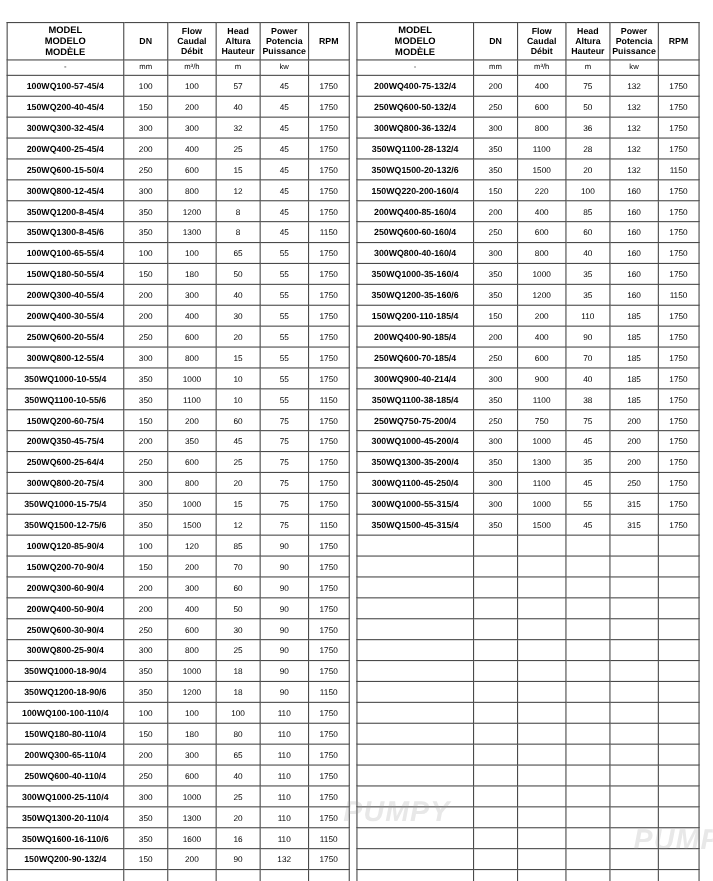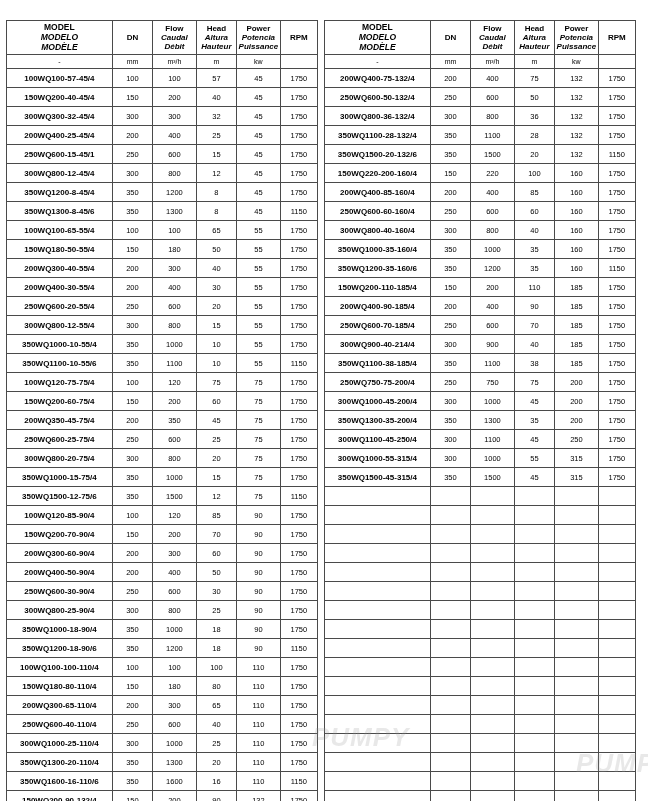--- a/index.html
+++ b/index.html
@@ -34,21 +34,21 @@
   }
   thead th{
     font-weight:bold;
     font-size:8px;
     line-height:1.15;
     padding:2px 1px;
   }
   thead th.modelhead{
     font-size:8.5px;
   }
-  thead th .ital{font-style:italic;display:block;}
+  thead th .ital{display:block;}
   thead tr.units th{
     font-weight:normal;
     font-size:7px;
     padding:1px 1px;
     height:11px;
   }
   tbody td{
     font-size:7.5px;
     height:18px;
     padding:0 1px;
@@ -159,21 +159,21 @@
           </tr>
           <tr>
             <td class="model">200WQ400-25-45/4</td>
             <td>200</td>
             <td>400</td>
             <td>25</td>
             <td>45</td>
             <td>1750</td>
           </tr>
           <tr>
-            <td class="model">250WQ600-15-45/1</td>
+            <td class="model">250WQ600-15-50/4</td>
             <td>250</td>
             <td>600</td>
             <td>15</td>
             <td>45</td>
             <td>1750</td>
           </tr>
           <tr>
             <td class="model">300WQ800-12-45/4</td>
             <td>300</td>
             <td>800</td>
@@ -255,45 +255,37 @@
           </tr>
           <tr>
             <td class="model">350WQ1100-10-55/6</td>
             <td>350</td>
             <td>1100</td>
             <td>10</td>
             <td>55</td>
             <td>1150</td>
           </tr>
           <tr>
-            <td class="model">100WQ120-75-75/4</td>
-            <td>100</td>
-            <td>120</td>
-            <td>75</td>
-            <td>75</td>
-            <td>1750</td>
-          </tr>
-          <tr>
             <td class="model">150WQ200-60-75/4</td>
             <td>150</td>
             <td>200</td>
             <td>60</td>
             <td>75</td>
             <td>1750</td>
           </tr>
           <tr>
             <td class="model">200WQ350-45-75/4</td>
             <td>200</td>
             <td>350</td>
             <td>45</td>
             <td>75</td>
             <td>1750</td>
           </tr>
           <tr>
-            <td class="model">250WQ600-25-75/4</td>
+            <td class="model">250WQ600-25-64/4</td>
             <td>250</td>
             <td>600</td>
             <td>25</td>
             <td>75</td>
             <td>1750</td>
           </tr>
           <tr>
             <td class="model">300WQ800-20-75/4</td>
             <td>300</td>
             <td>800</td>

